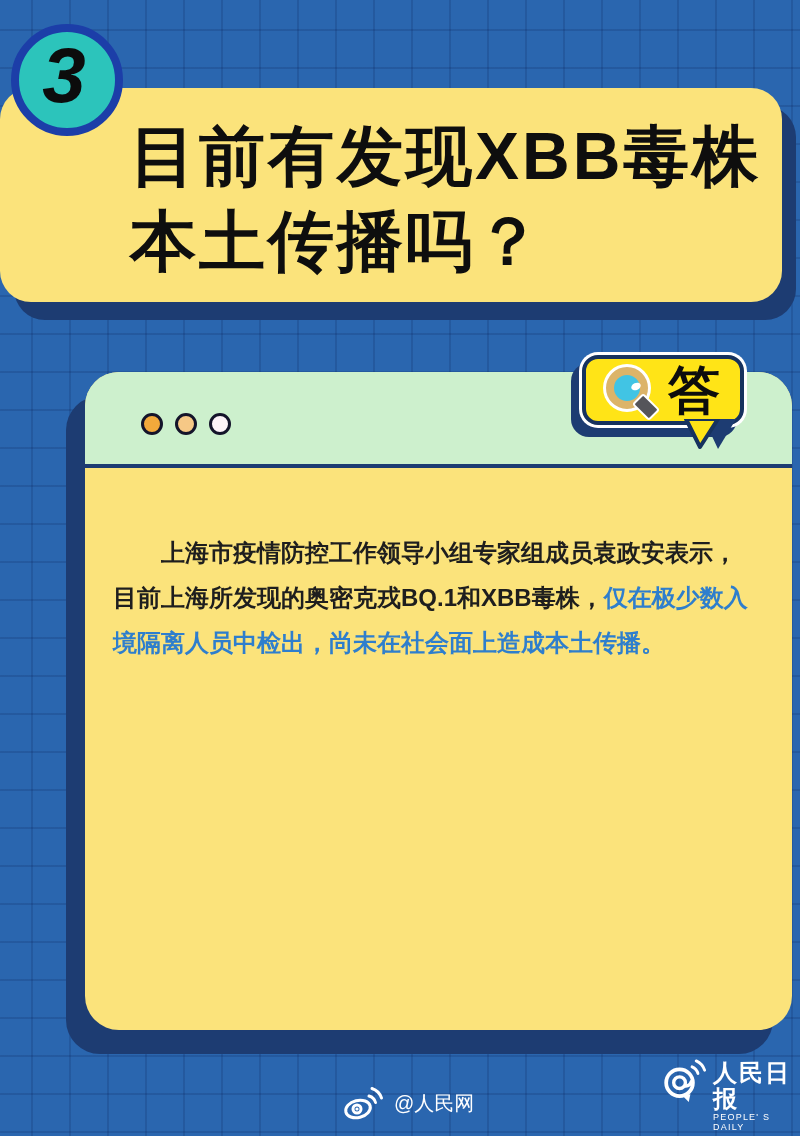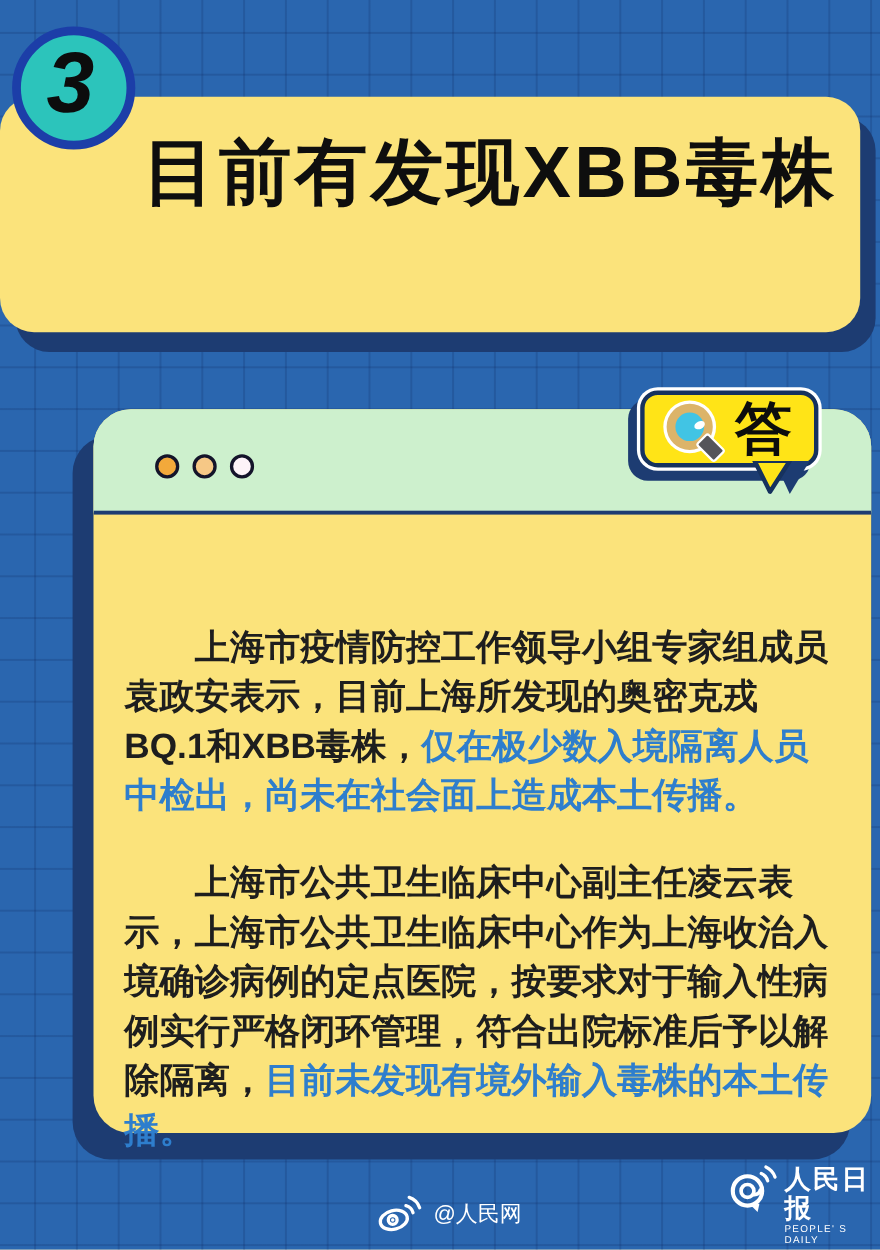--- a/index.html
+++ b/index.html
@@ -43,21 +43,21 @@
     box-shadow:-19px 24px 0 #1d3c72;
   }
   .window-header{
     position:relative;height:92px;background:#cdf0cd;
     border-radius:34px 34px 0 0;border-bottom:4px solid #1d3c72;
   }
   .window-dots{position:absolute;left:56px;top:41px;display:flex;gap:12px;}
   .window-dot{width:22px;height:22px;border-radius:50%;border:3px solid #14142a;box-sizing:border-box;}
   .window-body{
     box-sizing:border-box;padding:62px 32px 0 28px;
-    color:#1e1e1e;font-size:32px;line-height:45px;font-weight:600;margin-top:36px;
+    color:#1e1e1e;font-size:24px;line-height:45px;font-weight:600;
   }
   .window-body p{margin:0 0 34px 0;text-indent:2em;}
   .hl{color:#2e7ecd;font-weight:800;}
 
   
   .answer-badge{
     position:absolute;left:582px;top:355px;width:162px;height:70px;
     background:#ffe417;border:4px solid #16325e;border-radius:16px;
     box-shadow:0 0 0 3px #ffffff, -9px 10px 0 2px #1d3c72;
     box-sizing:border-box;display:flex;align-items:center;justify-content:center;gap:16px;
@@ -88,36 +88,36 @@
   .pd-name{font-size:24px;font-weight:800;letter-spacing:2px;line-height:26px;}
   .pd-tagline{font-size:9px;font-weight:400;letter-spacing:1.2px;}
 </style>
 </head>
 <body>
 
 <div class="stage">
 
   <div class="question-card">
     <div class="q-title">目前有发现XBB毒株</div>
+    <div class="q-title">本土传播吗？</div>
   </div>
   <div class="number-badge">
     <span>3</span>
   </div>
 
   <div class="answer-card">
     <div class="window-header">
       <div class="window-dots">
         <div class="window-dot" style="background: rgb(242, 169, 59);"></div>
         <div class="window-dot" style="background: rgb(246, 200, 134);"></div>
         <div class="window-dot" style="background: rgb(253, 243, 248);"></div>
       </div>
     </div>
     <div class="window-body">
       <p><span>上海市疫情防控工作领导小组专家组成员袁政安表示，目前上海所发现的奥密克戎BQ.1和XBB毒株，</span><span class="hl">仅在极少数入境隔离人员中检出，尚未在社会面上造成本土传播。</span></p>
-      <p><span>上海市公共卫生临床中心副主任凌云表示，上海市公共卫生临床中心作为上海收治入境确诊病例的定点医院，按要求对于输入性病例实行严格闭环管理，符合出院标准后予以解除隔离，</span><span class="hl">目前未发现有境外输入毒株的本土传播。</span></p>
     </div>
   </div>
 
   <div class="answer-badge">
     <svg class="badge-tail" width="60" height="36" viewBox="0 0 60 36">
       <path d="M26,0 L58,0 L40,30 Z" fill="#1d3c72"></path>
       <path d="M8,0 L40,0 L22,28 Z" fill="#ffe417" stroke="#16325e" stroke-width="4" stroke-linejoin="round"></path>
     </svg>
     <div class="mag">
       <div class="mag-lens">

